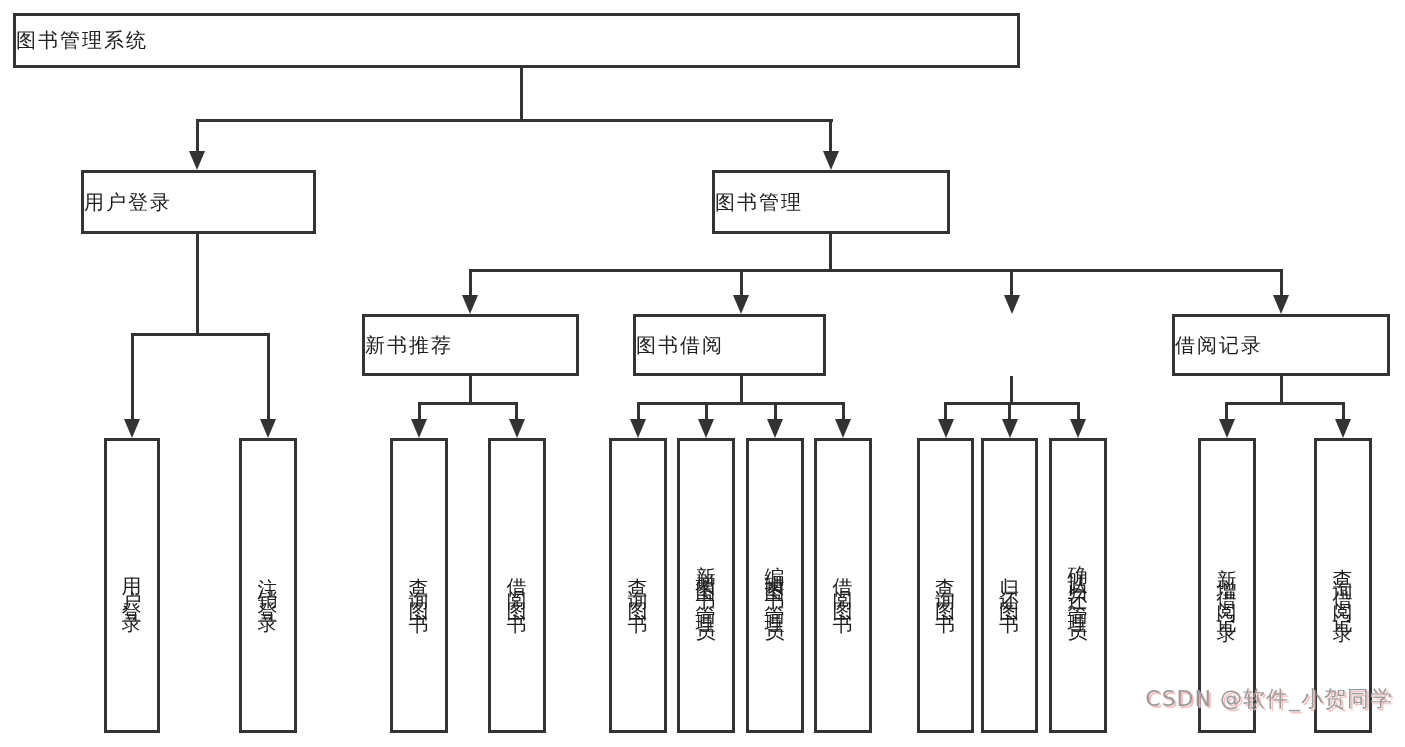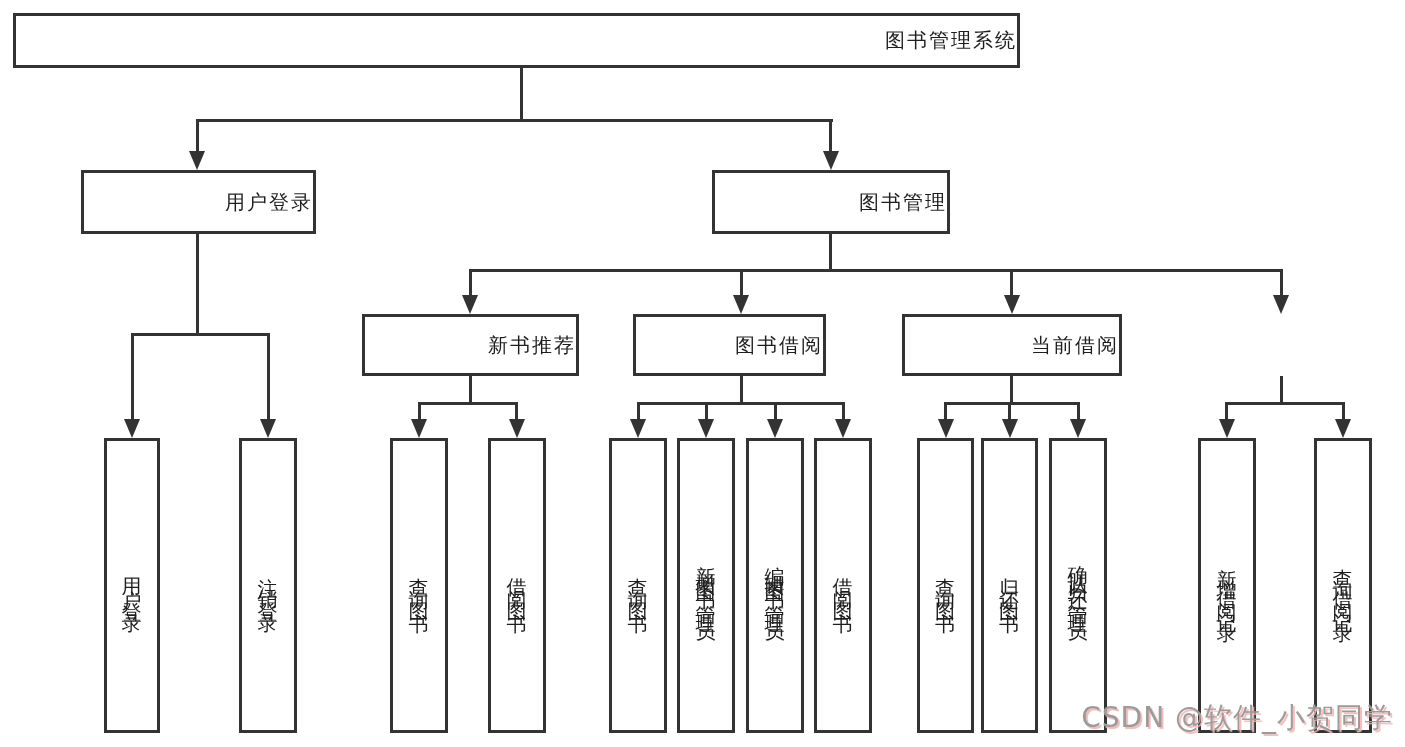--- a/index.html
+++ b/index.html
@@ -13,21 +13,21 @@
     width:1405px;height:747px;
     background:var(--background);
     font-family:"DejaVu Sans","Liberation Sans",sans-serif;
     color:var(--ink);
     overflow:hidden;
   }
   .box{
     position:absolute;
     border:3px solid var(--line);
     background:#fff;
-    display:flex;align-items:center;justify-content:flex-end;
+    display:flex;align-items:center;justify-content:flex-start;
     font-size:20px;letter-spacing:2px;
     box-sizing:border-box;
     color:var(--ink);
   }
   .vbox{
     position:absolute;
     border:3px solid var(--line);
     background:#fff;
     display:flex;align-items:center;justify-content:center;
     box-sizing:border-box;
@@ -43,22 +43,22 @@
   .sp8{letter-spacing:8px;}
   .ln{position:absolute;background:var(--line);}
   .arrow{
     position:absolute;width:0;height:0;
     border-left:8px solid transparent;
     border-right:8px solid transparent;
     border-top:19px solid var(--line);
   }
   .watermark{
     position:absolute;
-    right:12px;top:699px;
-    font-size:28px;letter-spacing:1px;
+    right:12px;top:684px;
+    font-size:22px;letter-spacing:1px;
     color:#9b9b9b;
     text-shadow:2px 2px 1px #f2b8b8;
     white-space:nowrap;
   }
 </style>
 </head>
 <body>
 
 <div class="canvas">
 
@@ -72,22 +72,22 @@
   <div class="box" style="left:362px;top:314px;width:217px;height:62px;">
     <span>新书推荐</span>
   </div>
 
   <div class="box" style="left:712px;top:170px;width:238px;height:64px;">
     <span>图书管理</span>
   </div>
   <div class="box" style="left:633px;top:314px;width:193px;height:62px;">
     <span>图书借阅</span>
   </div>
-  <div class="box" style="left:902px;top:314px;width:220px;height:62px;">
-    <span>当前借阅</span>
+  <div class="box" style="left:1172px;top:314px;width:218px;height:62px;">
+    <span>借阅记录</span>
   </div>
 
   <div class="vbox" style="left:104px;top:438px;width:56px;height:295px;">
     <span class="vtext sp12">用户登录</span>
   </div>
   <div class="vbox" style="left:239px;top:438px;width:58px;height:295px;">
     <span class="vtext sp12">注销登录</span>
   </div>
 
   <div class="vbox" style="left:390px;top:438px;width:58px;height:295px;">

